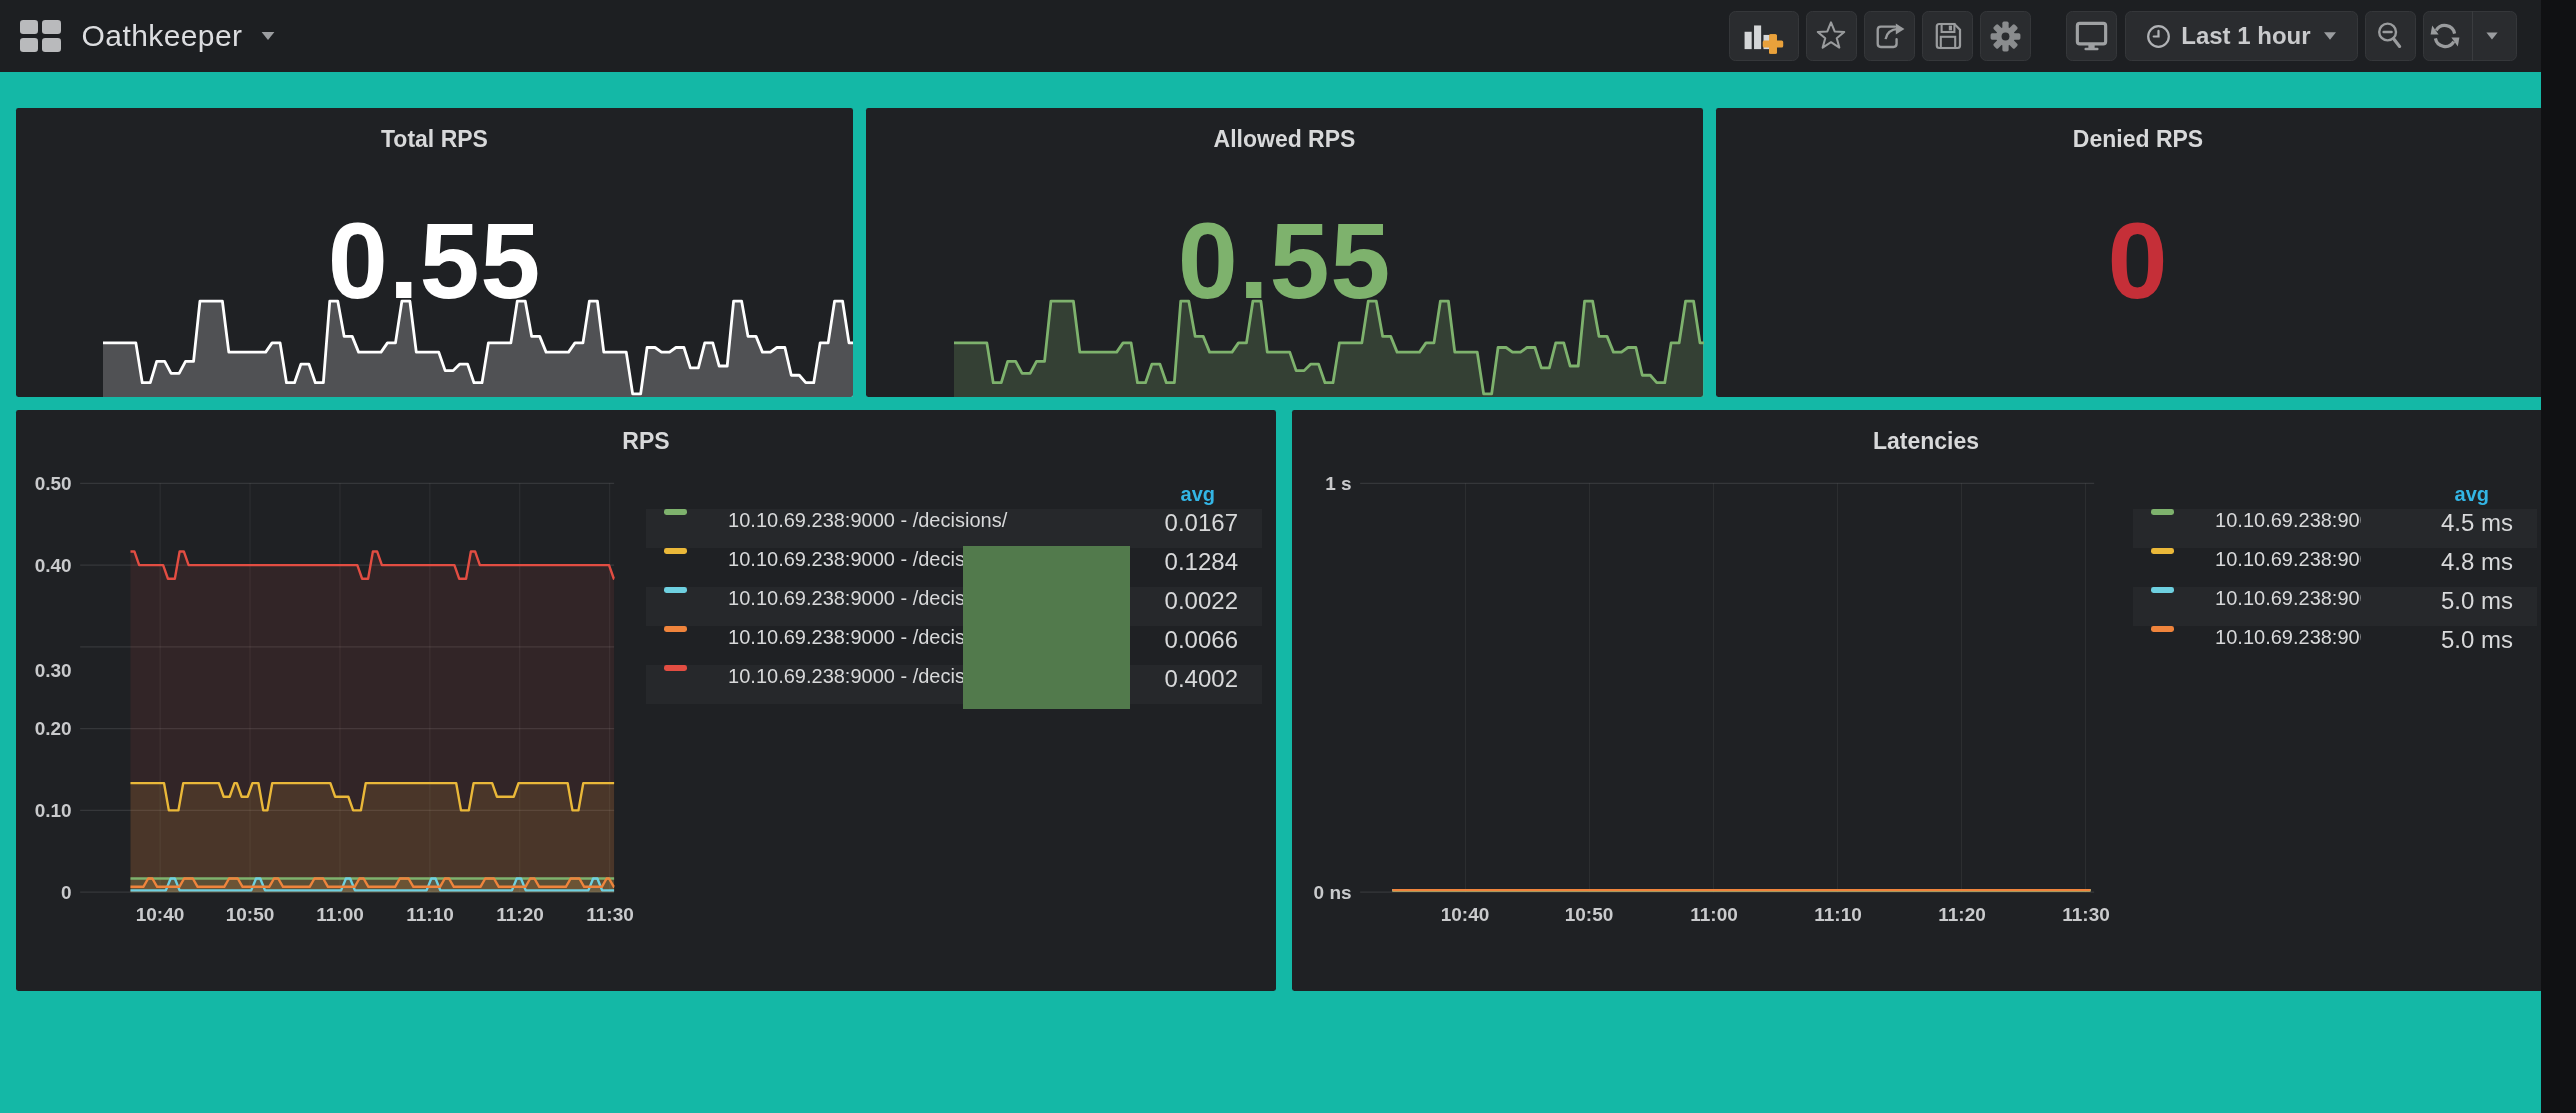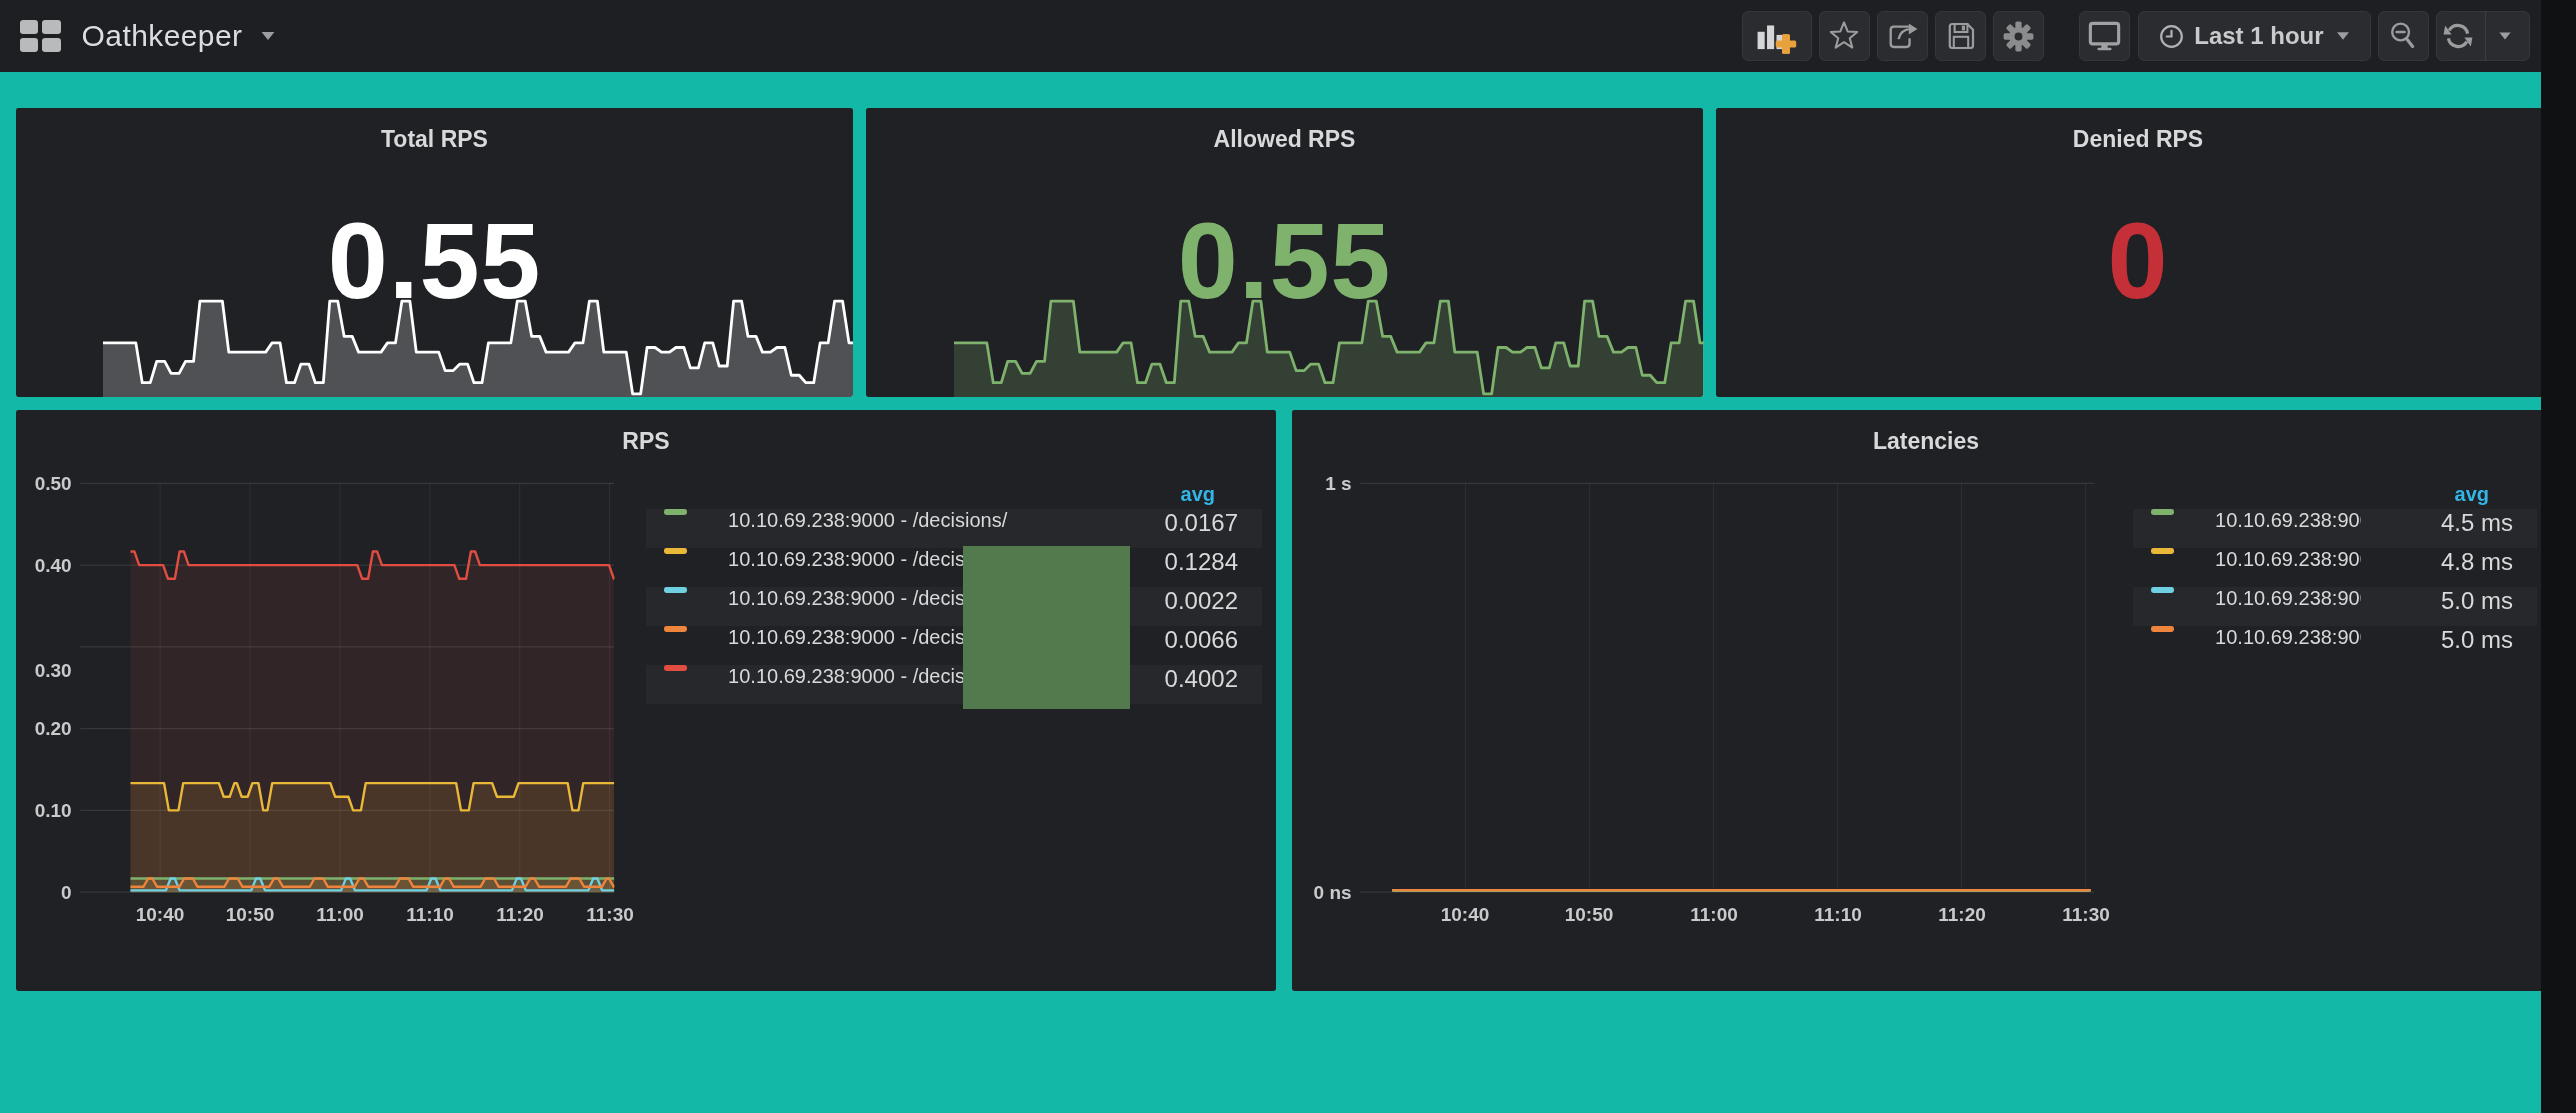--- a/index.html
+++ b/index.html
@@ -7,21 +7,21 @@
           font-family:"Liberation Sans",sans-serif;color:#d8d9da;padding-left:38px;}
   
   .navbar{position:absolute;top:0;left:0;right:0;height:72px;background:#1d1f22;}
   .nav-left{position:absolute;left:20px;top:0;height:72px;display:flex;align-items:center;}
   .grid-icon{display:grid;grid-template-columns:18.3px 18.3px;grid-template-rows:13.6px 13.6px;gap:4px;margin-right:21px;}
   .grid-icon span{background:#b9babc;border-radius:3.2px;}
   .dash-title{font-size:30px;font-weight:500;color:#dcdde0;letter-spacing:0.4px;cursor:pointer;}
   .caret{width:0;height:0;border-left:8.8px solid transparent;border-right:8.8px solid transparent;
          border-top:10.4px solid #9b9da0;display:inline-block;}
   .title-caret{margin-left:17.5px;}
-  .nav-right{position:absolute;right:11px;top:11px;height:50px;display:flex;align-items:flex-start;}
+  .nav-right{position:absolute;right:24px;top:11px;height:50px;display:flex;align-items:flex-start;}
   .nav-btn{height:50px;background:#2a2c2f;border:0.8px solid #35373a;border-radius:6.4px;
            display:flex;align-items:center;justify-content:center;cursor:pointer;box-sizing:border-box;}
   .sq{width:51px;}
   .nav-btn + .nav-btn{margin-left:7.2px;}
   .gap-l{margin-left:35px !important;}
   .icon{stroke:#9fa1a4;fill:none;stroke-width:2.5;}
   .timepicker{padding:0 19px;margin-left:35px;}
   .timepicker .tp-text{font-size:24px;font-weight:600;color:#c9cacc;margin:0 11px 0 9.6px;}
   .refresh-btn{width:94px;padding:0;}
   .refresh-divider{width:0.8px;height:50px;background:#3a3c3f;margin:0 0 0 11px;}

